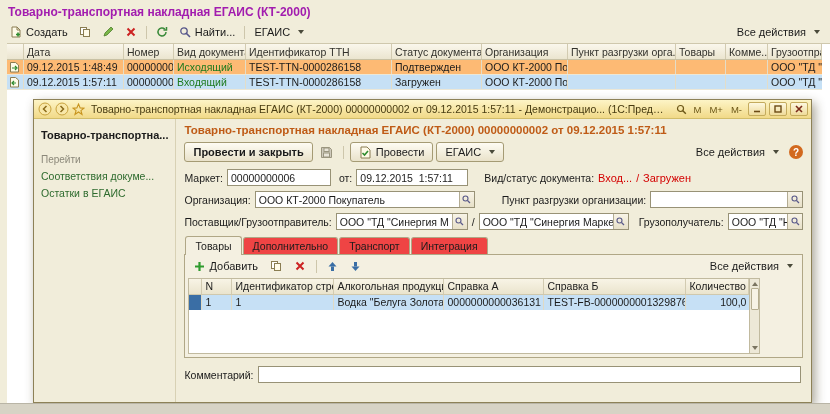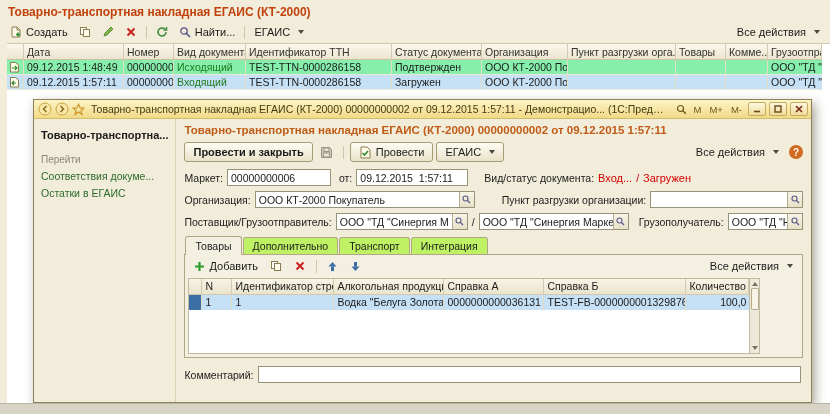--- a/index.html
+++ b/index.html
@@ -5,25 +5,25 @@
 *{margin:0;padding:0;box-sizing:border-box}
 html,body{width:830px;height:414px}
 body{position:relative;overflow:hidden;background:#f1edda;font-family:"Liberation Sans",sans-serif;font-size:11px;color:#1b1b1b}
 button{font:inherit;color:inherit;background:none;border:none;cursor:pointer}
 svg{display:block}
 .dd{width:0;height:0;border-left:3px solid transparent;border-right:3px solid transparent;border-top:4px solid #4a4a3a;margin-left:4px}
 .spacer{flex:1}
 .tsep{width:1px;height:13px;background:#cdc6ab;margin:0 3px}
 .fbtn{display:inline-flex;align-items:center;gap:4px;height:19px;padding:0 5px;border-radius:2px;white-space:nowrap}
 
-.lw-title{position:absolute;left:8px;top:5px;font-size:12px;font-weight:bold;color:#c2410c;white-space:nowrap}
+.lw-title{position:absolute;left:8px;top:5px;font-size:12px;font-weight:bold;color:#a21caf;white-space:nowrap}
 .lw-toolbar{position:absolute;left:5px;top:22px;right:5px;height:20px;display:flex;align-items:center;gap:1px}
 .lw-bg{position:absolute;left:7px;top:43px;right:0;bottom:11px;background:#fff;border-top:1px solid #cfc8ad}
 .lw-grid{position:absolute;left:7px;top:43px;right:8px}
-.lrow{display:flex;background:#86efac;border-bottom:1px solid #ece7d6;height:15px}
+.lrow{display:flex;background:#fdba74;border-bottom:1px solid #ece7d6;height:15px}
 .lrow.head{background:linear-gradient(#faf7ec,#ebe5cf);border-top:1px solid #cfc8ad;border-bottom:1px solid #c8c1a4;height:17px}
 .lrow.sel{background:#c6e0f5}
 .lc{flex:0 0 auto;padding:1px 3px 0;border-right:1px solid #e3ddc8;font-size:10.5px;white-space:nowrap;overflow:hidden}
 .lrow.head .lc{border-right:1px solid #d2cbb1;color:#33322c;padding-top:2px}
 .w-ic{flex-basis:17px;padding:1px 2px 0}
 .w-date{flex-basis:100px}.w-num{flex-basis:50px}.w-type{flex-basis:72px}.w-ttn{flex-basis:146px}.w-status{flex-basis:90px}.w-org{flex-basis:86px}.w-unload{flex-basis:108px}.w-ret{flex-basis:50px}.w-comm{flex-basis:42px}.w-ship{flex:1 1 auto;border-right:none}
 .g{color:#1e7a1e}
 
 .dlg{position:absolute;left:33px;top:99px;width:779px;height:304px;background:#f1edda;border:1px solid #8d8157;box-shadow:3px 4px 10px rgba(60,50,20,.45);display:flex;flex-direction:column}
 .dlg-tb{flex:0 0 19px;background:linear-gradient(#fdf4c6,#f1d988);border-bottom:1px solid #d2bd69;display:flex;align-items:center;padding:0 3px;gap:2px}
@@ -43,21 +43,21 @@
 .btn.bold{font-weight:bold}
 .ibtn{width:21px;height:20px;display:inline-flex;align-items:center;justify-content:center;border-radius:2px}
 .frow{display:flex;align-items:center;gap:4px;margin-bottom:5px;min-width:0}
 .lbl{white-space:nowrap;font-size:10.5px}
 .inp,.combo{height:17px;background:#fff;border:1px solid #989276;display:flex;align-items:stretch;overflow:hidden}
 .inp span,.combo .val{flex:1;display:flex;align-items:center;padding:0 3px;font-size:10.5px;white-space:pre;overflow:hidden}
 .lookup{flex:0 0 15px;border-left:1px solid #b3ac93;background:linear-gradient(#f8f4e7,#e7e0c8);display:flex;align-items:center;justify-content:center;cursor:pointer}
 .red{color:#d40000}
 .slash{font-size:10.5px}
 .tabs{display:flex;align-items:flex-end;padding-left:1px;height:19px}
-.tab{height:17px;display:inline-flex;align-items:center;padding:0 9px;font-size:10.5px;background:#bef264;border:1px solid #b0a786;border-bottom:none;border-radius:3px 3px 0 0;margin-right:1px;cursor:pointer}
+.tab{height:17px;display:inline-flex;align-items:center;padding:0 9px;font-size:10.5px;background:#ef4444;border:1px solid #b0a786;border-bottom:none;border-radius:3px 3px 0 0;margin-right:1px;cursor:pointer}
 .tab.active{height:19px;background:#f4f0e1;position:relative;z-index:2;margin-bottom:-1px}
 .panel{position:relative;border:1px solid #b0a786;background:#f4f0e1;height:104px;z-index:1}
 .panel-tb{display:flex;align-items:center;height:22px;padding:1px 4px;gap:2px}
 .igrid{position:absolute;left:3px;top:23px;width:572px;bottom:3px;background:#fff;border:1px solid #c1ba9f;overflow:hidden}
 .ig-scroll{position:absolute;right:0;top:0;bottom:0;width:10px;background:#ede8d7;border-left:1px solid #c1ba9f;display:flex;flex-direction:column;align-items:center}
 .ig-up{width:0;height:0;border-left:3px solid transparent;border-right:3px solid transparent;border-bottom:4px solid #7a7460;margin:3px 0 2px}
 .ig-dn{width:0;height:0;border-left:3px solid transparent;border-right:3px solid transparent;border-top:4px solid #7a7460;margin:2px 0 3px;margin-top:auto}
 .ig-thumb{width:8px;height:22px;background:#f7f3e6;border:1px solid #b5ad90;border-radius:1px}
 .ig-row{display:flex;height:15px;background:#fff;margin-right:10px}
 .ig-row.head{height:16px;background:linear-gradient(#f8f4e6,#eae4cd);border-bottom:1px solid #cfc8ad}

